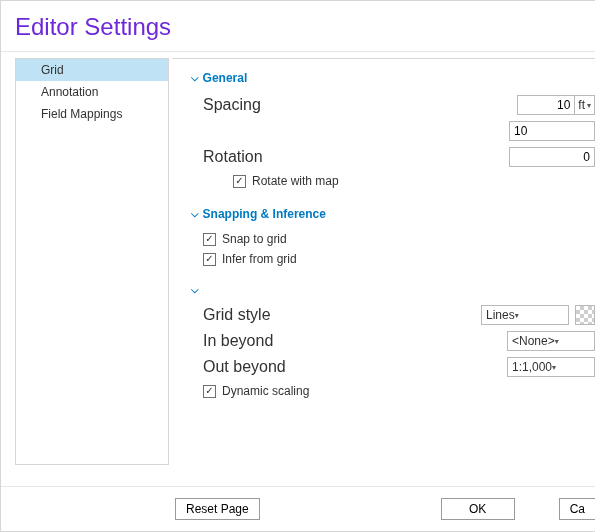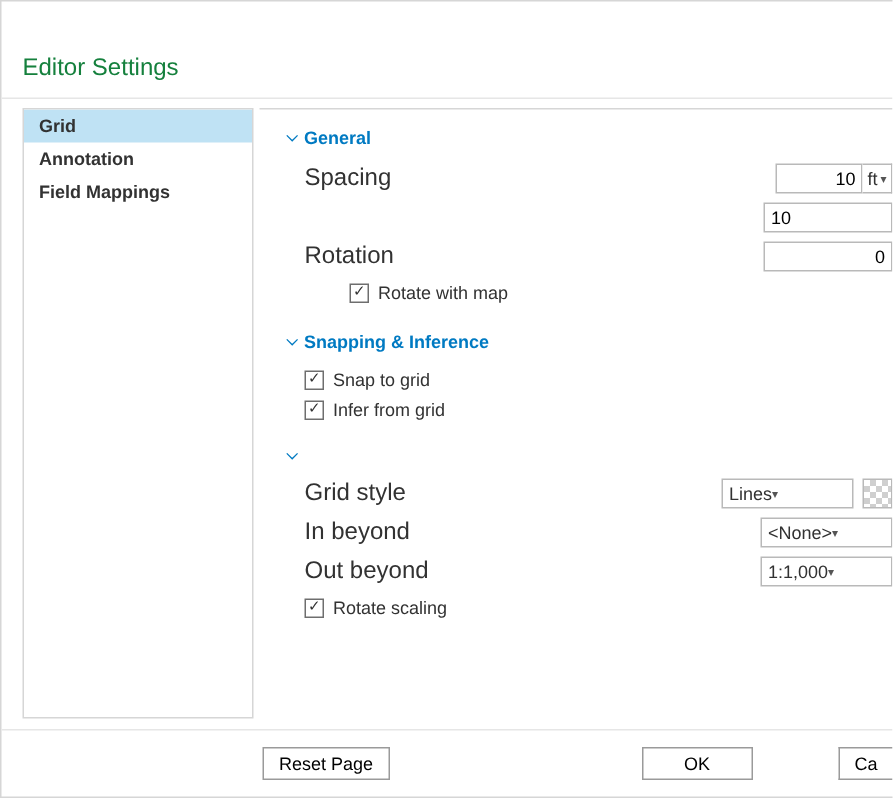--- a/index.html
+++ b/index.html
@@ -9,43 +9,41 @@
     color: #323232;
     background: #ffffff;
     width: 595px;
     height: 532px;
     overflow: hidden;
     position: relative;
     border: 1px solid #d6d6d6;
     border-right: none;
   }
   .dialog-title {
-    font-size: 16px;
+    font-size: 24px;
     font-weight: 400;
-    color: #15803d;
+    color: #6d28d9;
     padding: 12px 14px 10px 14px;
-    margin-top: 24px;
   }
   .content {
     display: flex;
     border-top: 1px solid #e6e6e6;
     height: 416px;
   }
   .sidebar {
     width: 154px;
     border: 1px solid #d6d6d6;
     margin: 6px 0 2px 14px;
     overflow: auto;
   }
   .sidebar-item {
-    padding: 4px 10px;
+    padding: 4px 25px;
     cursor: pointer;
     font-size: 12px;
     color: #323232;
-    font-weight: bold;
   }
   .sidebar-item.selected {
     background: #bfe2f4;
   }
   .main {
     flex: 1;
     padding: 8px 0 0 18px;
     border-top: 1px solid #d6d6d6;
     margin-top: 6px;
     margin-left: 4px;
@@ -160,21 +158,21 @@
     border: 1px solid #9a9a9a;
     background: #fff;
     height: 22px;
     min-width: 74px;
     font-size: 12px;
     font-family: inherit;
     cursor: pointer;
     padding: 0 10px;
   }
   .footer .spacer { flex: 1; }
-  .footer .btn + .btn { margin-left: 17px; }
+  .footer .btn + .btn { margin-left: 4px; }
 </style>
 </head>
 <body>
 
 <div class="dialog-title">Editor Settings</div>
 
 <div class="content">
 
   <div class="sidebar">
     <div class="sidebar-item selected">Grid</div>
@@ -258,21 +256,21 @@
         <label class="lbl">Out beyond</label>
         <div class="ctrl">
           <div class="select">
             <span>1:1,000</span>
             <span class="caret">▾</span>
           </div>
         </div>
       </div>
       <div class="check-row">
         <span class="checkbox">✓</span>
-        <span>Rotate scaling</span>
+        <span>Dynamic scaling</span>
       </div>
     </div>
 
   </div>
 </div>
 
 <div class="footer">
   <button class="btn">Reset Page</button>
   <div class="spacer"></div>
   <button class="btn">OK</button>

